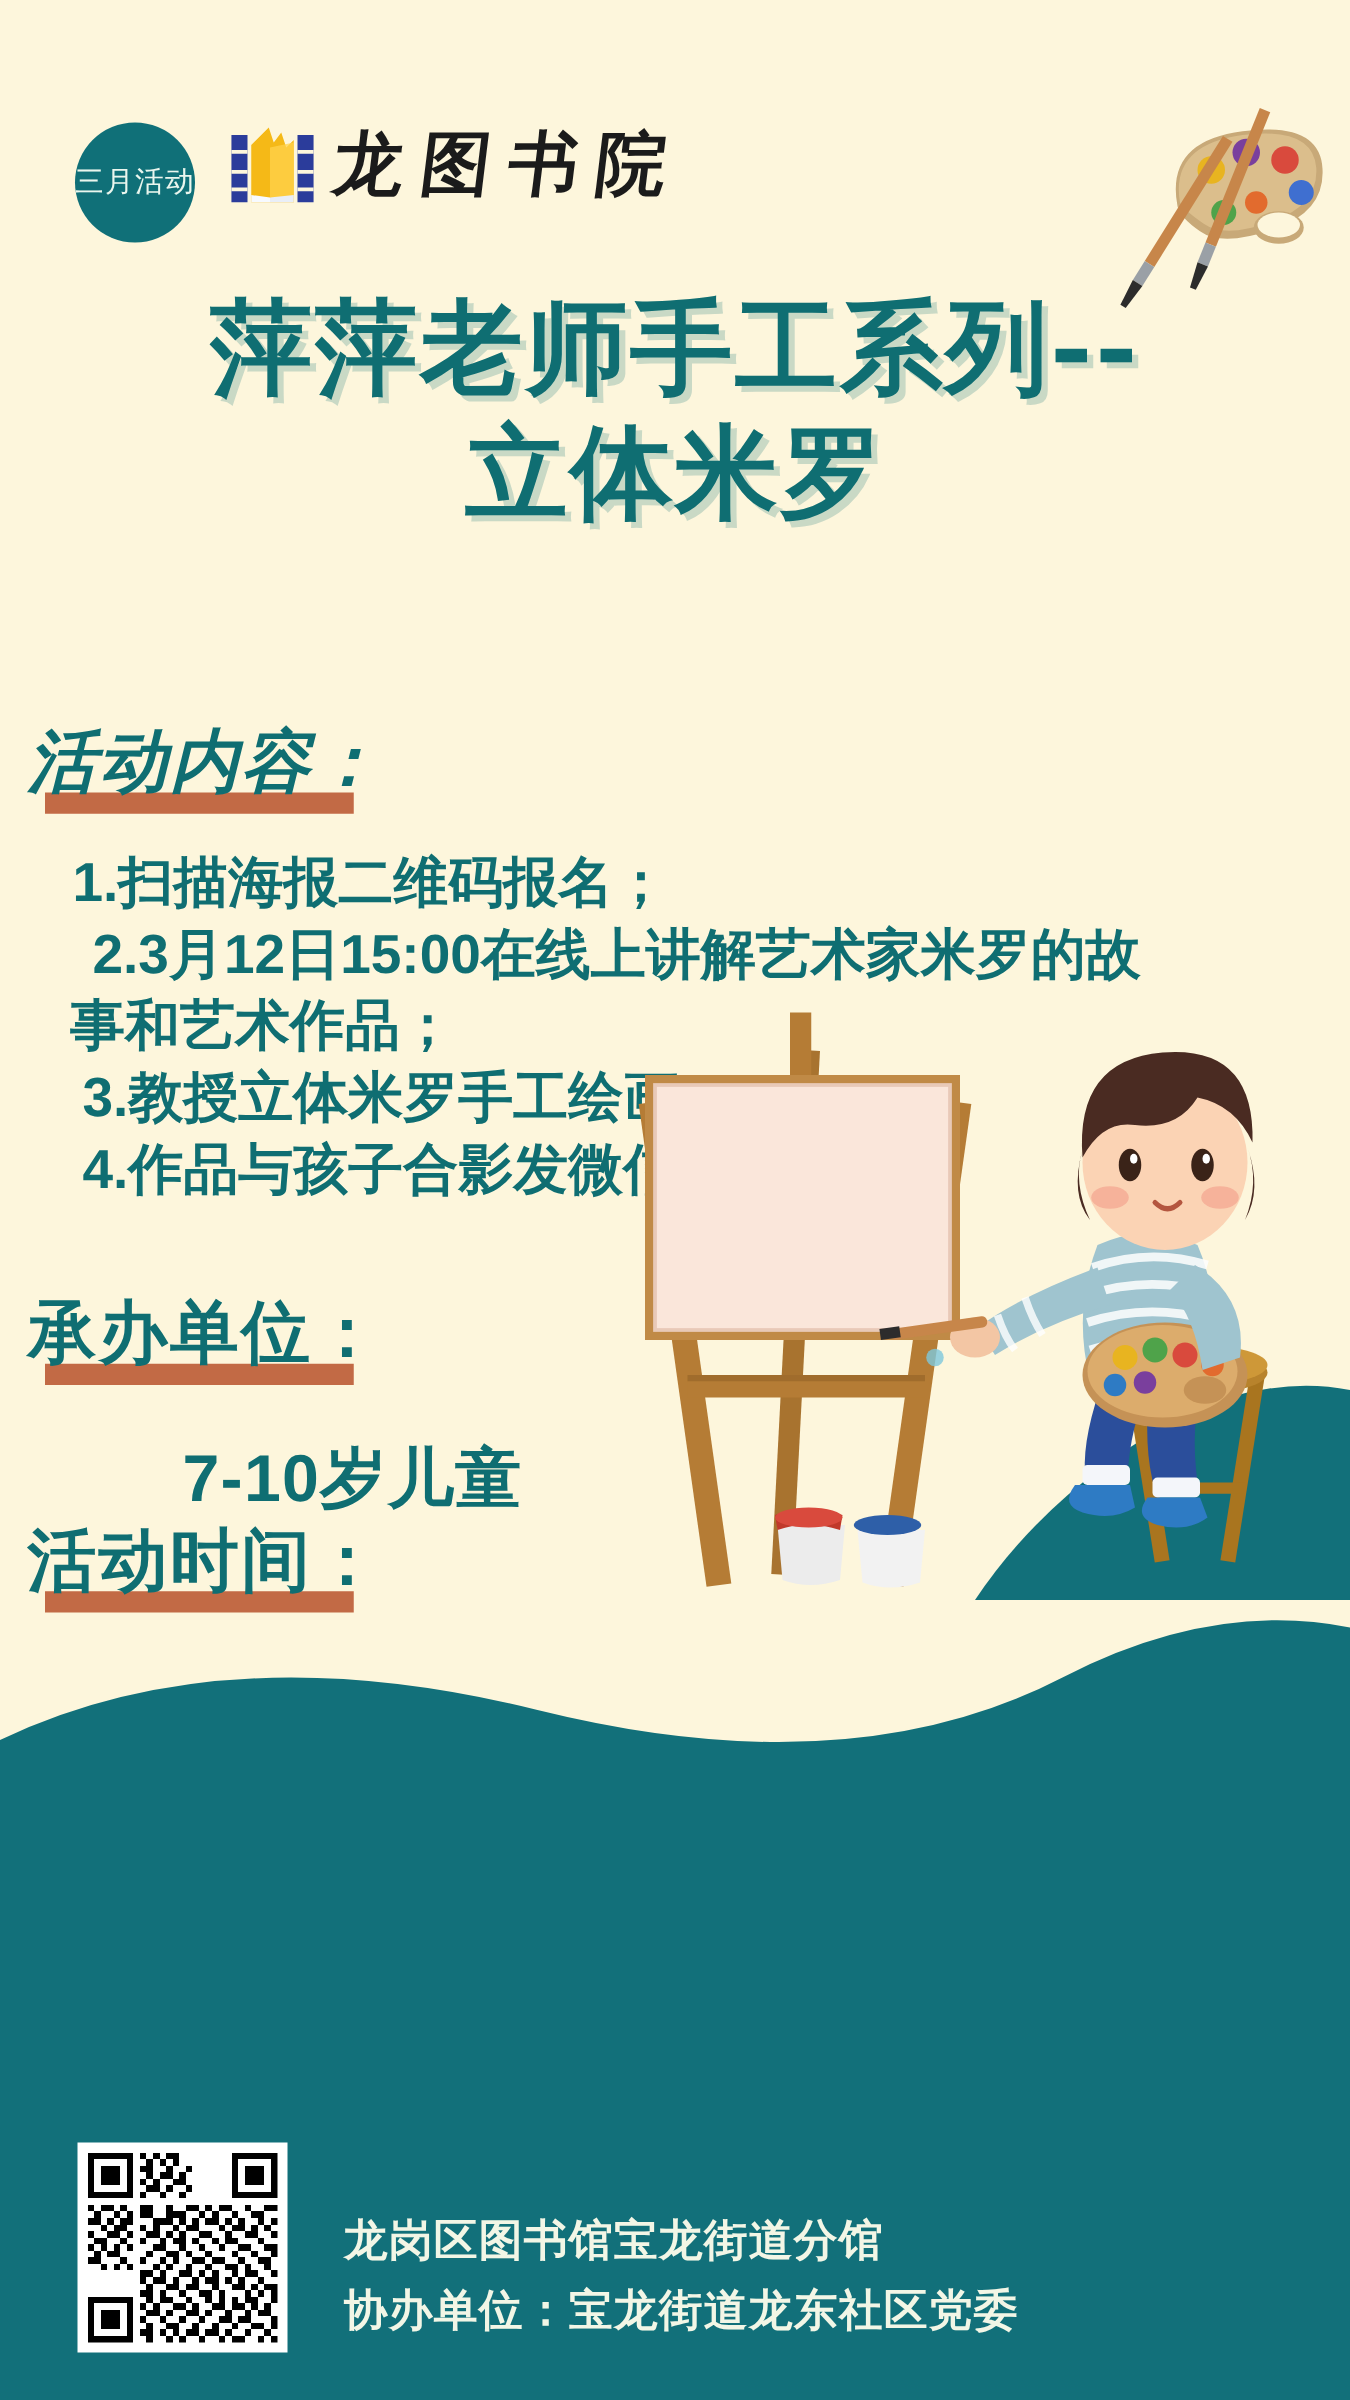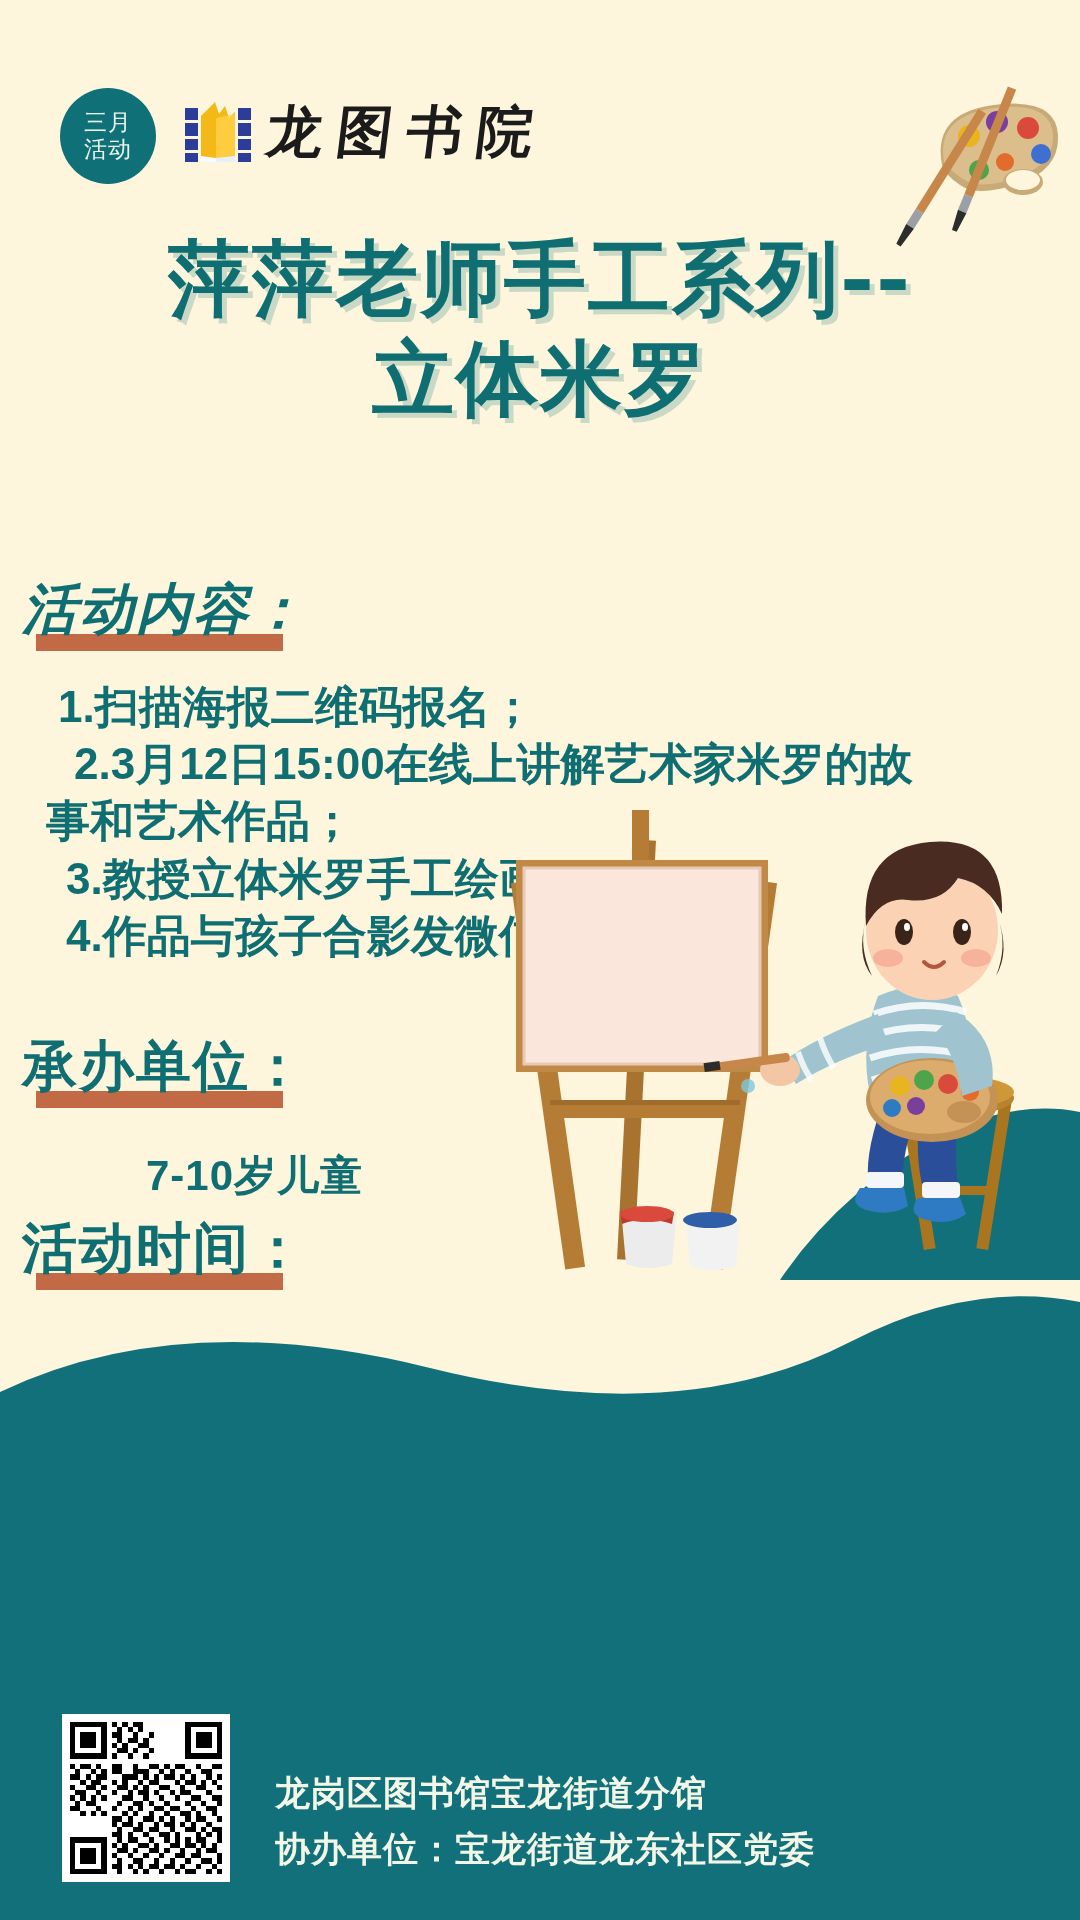--- a/index.html
+++ b/index.html
@@ -5,22 +5,22 @@
   html,body{margin:0;padding:0;}
   body{
     width:1080px;height:1920px;overflow:hidden;position:relative;
     background:#FDF6DC;
     font-family:"Liberation Sans","DejaVu Sans",sans-serif;
   }
   .poster{position:absolute;inset:0;overflow:hidden;}
 
   
   .badge{
-    position:absolute;left:60px;top:88px;width:96px;height:96px;border-radius:50%;
-    background:#107078;color:#EAF6EE;display:flex;flex-direction:column;
+    position:absolute;left:60px;top:98px;width:96px;height:96px;border-radius:50%;
+    background:#107078;color:#EAF6EE;display:flex;flex-direction:row;
     align-items:center;justify-content:center;line-height:1.18;font-size:23px;
     letter-spacing:1px;
   }
   .logo-wrap{position:absolute;left:185px;top:100px;display:flex;align-items:center;gap:16px;}
   .logo-book{width:66px;height:62px;position:relative;}
   .brand{
     font-family:"DejaVu Serif","Liberation Serif",serif;
     font-size:56px;font-weight:bold;color:#1b1b1b;letter-spacing:14px;
     transform:skewX(-7deg);line-height:1;
   }
@@ -49,21 +49,21 @@
   }
   .sec-head span.txt{position:relative;z-index:2;}
 
   .bullets{position:absolute;left:44px;top:565px;width:790px;}
   .bullet{
     font-size:44px;color:#0F6E72;line-height:1.30;font-weight:bold;
     letter-spacing:0px;white-space:nowrap;
   }
 
   .plain{
-    position:absolute;font-size:42px;color:#0F6E72;font-weight:bold;letter-spacing:1px;
+    position:absolute;font-size:53px;color:#0F6E72;font-weight:bold;letter-spacing:1px;
   }
 
   
   .art{position:absolute;left:480px;top:800px;width:600px;height:480px;}
 
   
   .wave{position:absolute;left:0;bottom:0;width:1080px;height:700px;}
   .footer-txt{
     position:absolute;left:275px;bottom:42px;width:790px;color:#F2F6E6;
     font-size:35px;line-height:1.62;font-weight:bold;letter-spacing:1px;
@@ -140,21 +140,21 @@
   </div>
 
   <div class="sec-head" style="left:22px;top:573px;font-style:italic;">
     <span class="bar"></span>
     <span class="txt">活动内容：</span>
   </div>
 
   <div class="bullets" style="top:678px;">
     <div class="bullet" style="margin-left:14px;">1.扫描海报二维码报名；</div>
     <div class="bullet" style="margin-left:30px;">2.3月12日15:00在线上讲解艺术家米罗的故</div>
-    <div class="bullet" style="margin-left:2px;">事和艺术作品；</div>
+    <div class="bullet" style="margin-left:12px;">事和艺术作品；</div>
     <div class="bullet" style="margin-left:22px;">3.教授立体米罗手工绘画；</div>
     <div class="bullet" style="margin-left:22px;">4.作品与孩子合影发微信群里；</div>
   </div>
 
   <div class="sec-head" style="left:22px;top:1030px;">
     <span class="bar"></span>
     <span class="txt">承办单位：</span>
   </div>
 
   <div class="plain" style="left:146px;top:1148px;">7-10岁儿童</div>

